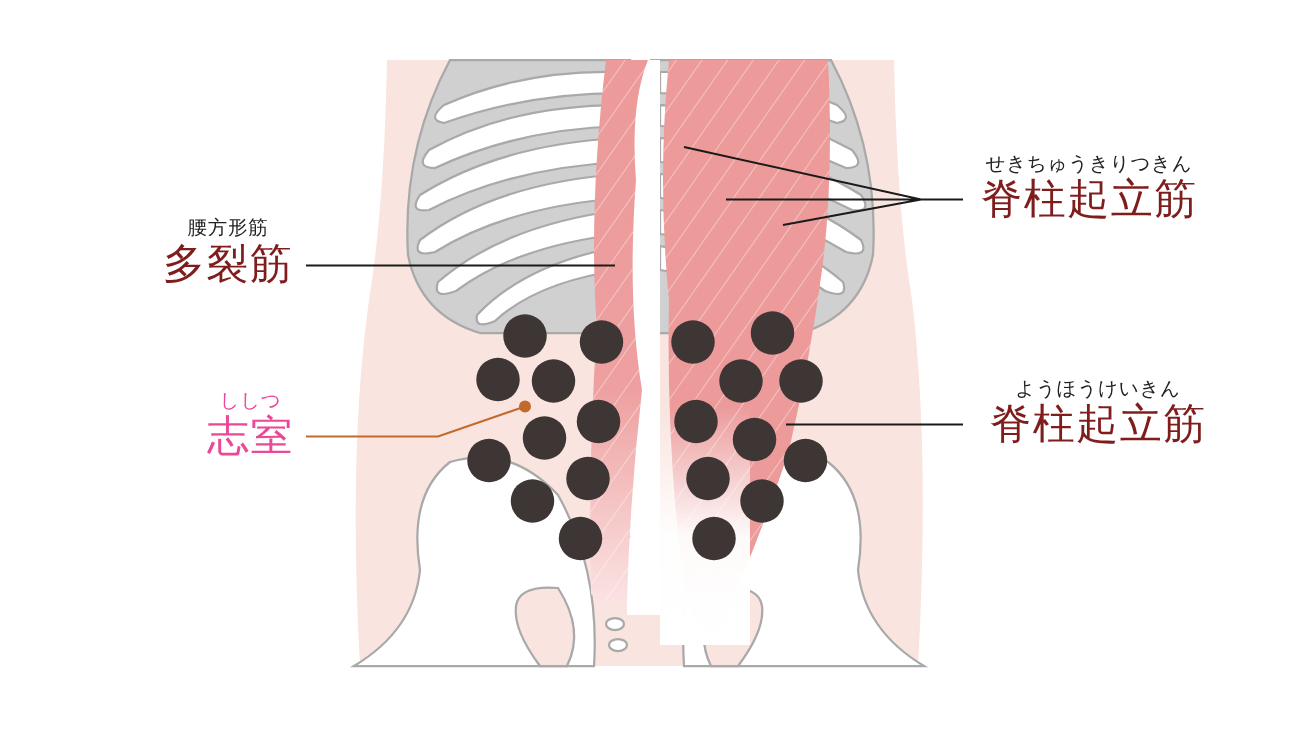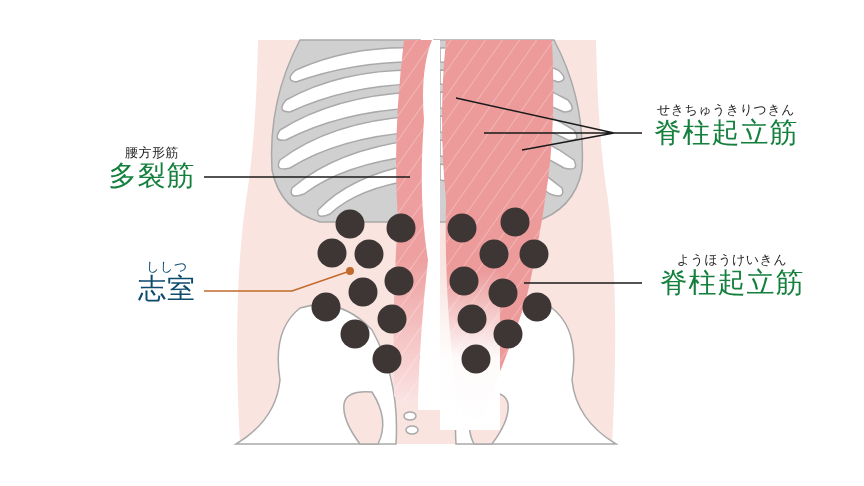--- a/index.html
+++ b/index.html
@@ -1,22 +1,22 @@
 <!DOCTYPE html>
 <html><head>
 <meta charset="utf-8">
 <style>
   html, body { margin:0; padding:0; background:#ffffff; }
   body { width:864px; height:486px; position:relative; overflow:hidden;
          font-family:"DejaVu Sans", "Liberation Sans", sans-serif; }
   .diagram { position:absolute; left:0; top:0; width:864px; height:486px; }
   .label { position:absolute; text-align:center; white-space:nowrap;margin-top:20px; }
   .label .ruby { display:block; font-size:13px; line-height:15px; color:#222; letter-spacing:0.5px; }
-  .label .main { display:block; font-size:28px; line-height:32px; color:#15803d; letter-spacing:1px; }
-  .label.accent .ruby, .label.accent .main { color:#0c4a6e;font-family:Liberation Mono, monospace; }
+  .label .main { display:block; font-size:28px; line-height:32px; color:#7f1d1d; letter-spacing:1px; }
+  .label.accent .ruby, .label.accent .main { color:#ec4899; }
 </style>
 </head>
 <body>
 
 <svg class="diagram" viewBox="0 0 864 486" xmlns="http://www.w3.org/2000/svg">
   <defs>
     <pattern id="hatch" patternUnits="userSpaceOnUse" width="14" height="14" patternTransform="rotate(35)">
       <line x1="0" y1="0" x2="0" y2="14" stroke="#ffffff" stroke-opacity="0.55" stroke-width="1"></line>
     </pattern>
     <linearGradient id="fadeDown" x1="0" y1="0" x2="0" y2="1">

